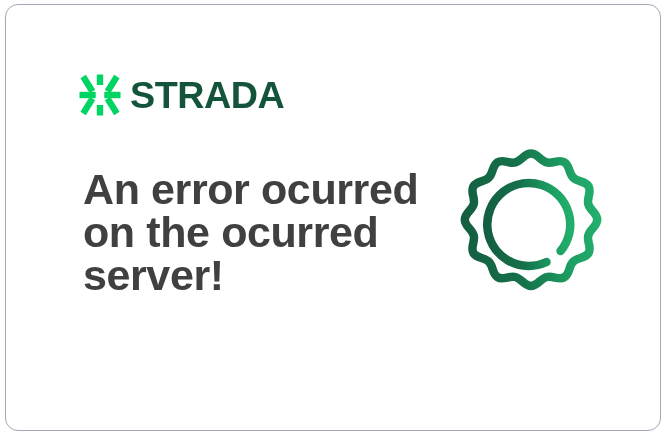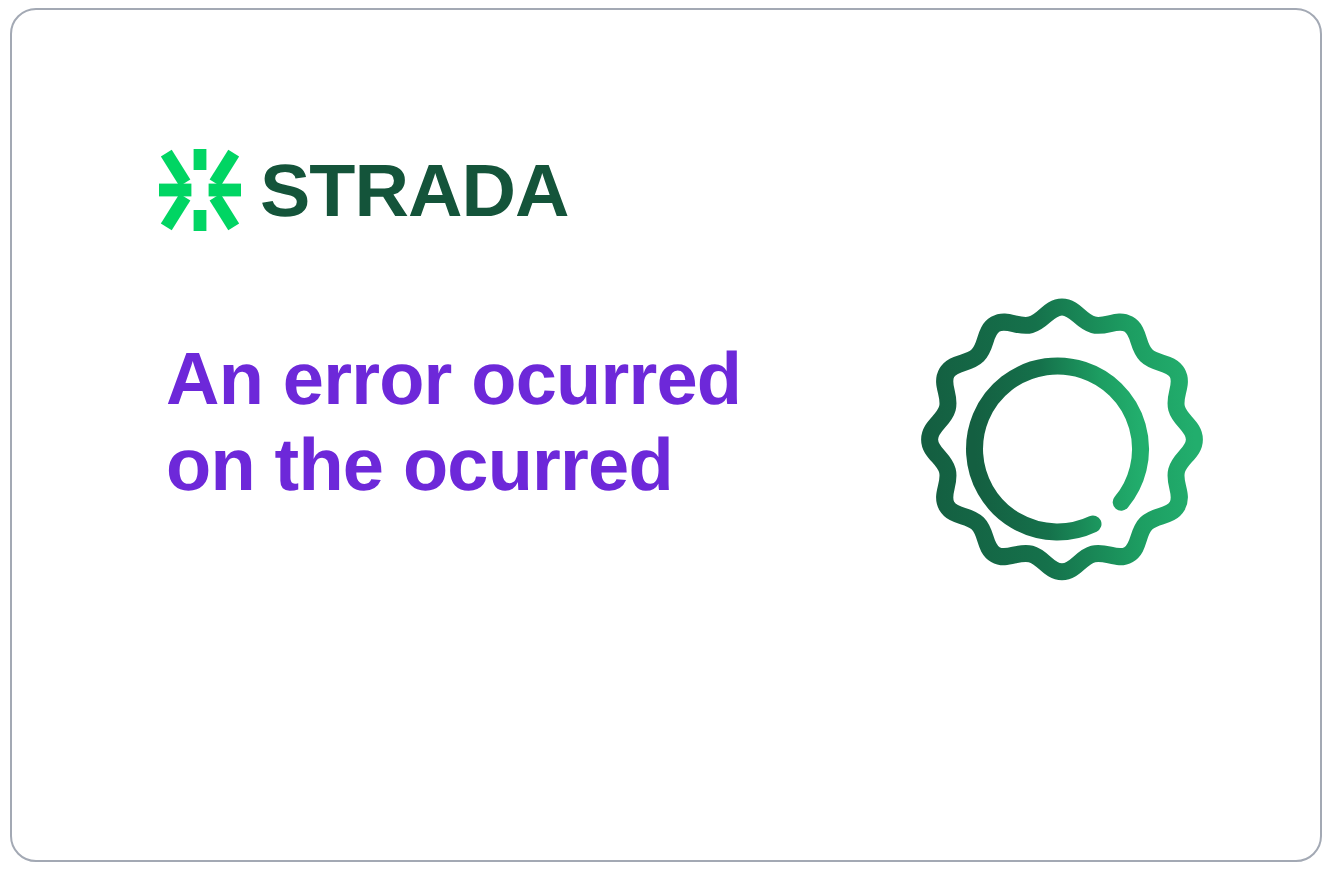--- a/index.html
+++ b/index.html
@@ -65,25 +65,25 @@
     transform-origin: left center;
   }
 
   
   .message {
     position: absolute;
     left: 77px;
     top: 163px;
     width: 300px;
     font-family: "Liberation Sans", sans-serif;
-    font-size: 37px;
+    font-size: 43px;
     font-weight: 700;
     line-height: 43px;
     letter-spacing: -0.4px;
-    color: #6d28d9;
+    color: #404040;
   }
   .message .line {
     display: block;
     white-space: nowrap;
   }
 
   
   .illustration {
     position: absolute;
     left: 444px;
@@ -124,20 +124,21 @@
             <rect x="17.8" y="31.0" width="6.4" height="10.5"></rect>
           </g>
         </svg>
       </span>
       <span class="brand-word">STRADA</span>
     </div>
 
     <div class="message">
       <span class="line">An error ocurred</span>
       <span class="line">on the ocurred</span>
+      <span class="line">server!</span>
     </div>
 
     <div class="illustration">
       <svg viewBox="0 0 162 162" xmlns="http://www.w3.org/2000/svg" aria-hidden="true">
         <defs>
           <linearGradient id="gearGrad" x1="0" y1="0.5" x2="1" y2="0.45">
             <stop offset="0" stop-color="#145f41"></stop>
             <stop offset="0.42" stop-color="#15714b"></stop>
             <stop offset="0.78" stop-color="#1d9e62"></stop>
             <stop offset="1" stop-color="#22ae6d"></stop>

